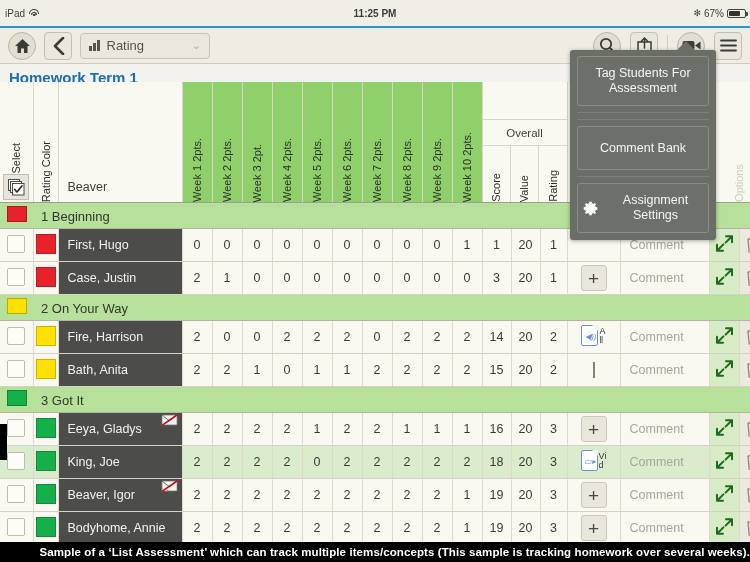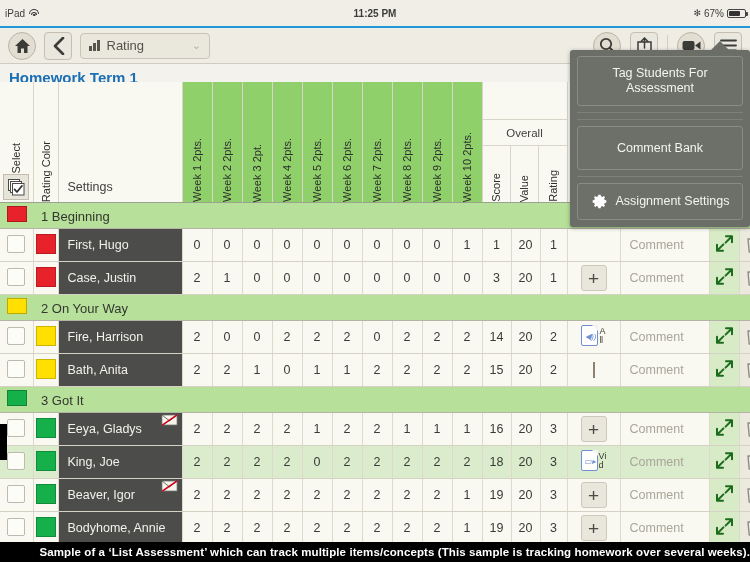--- a/index.html
+++ b/index.html
@@ -114,21 +114,21 @@
   .filedoc{ width:17px;height:21px; border:1.4px solid #6f8fd0; border-radius:2px; background:#fff; position:relative;}
   .filedoc::after{ content:""; position:absolute; top:-1px; right:-1px; border-width:0 6px 6px 0;
                    border-style:solid; border-color:transparent #f3f3ef transparent transparent;}
   .filedoc i{ position:absolute; left:2.5px; top:6px; font-size:8px; color:#6f8fd0; }
   .evid-lbl{ font-size:9px; color:#3a3a37; line-height:9px; text-align:left;}
   .photo-thumb{ width:17px;height:22px; background:
       linear-gradient(160deg,#d9cfbe 0%,#c6b9a2 45%,#8d8170 100%); border:1px solid #8d8272;}
 
   
   .popover{
-    position:absolute; top:50px; left:570px; width:180px;
+    position:absolute; top:50px; left:570px; width:146px;
     background:#6b6e66; border-radius:3px; padding:6px 7px 7px;
     box-shadow:0 1px 4px rgba(0,0,0,.35); z-index:40;
   }
   .popover::before{
     content:""; position:absolute; top:-9px; right:20px;
     border-left:10px solid transparent; border-right:10px solid transparent;
     border-bottom:10px solid #6b6e66;
   }
   .pv-item{
     background:#6d7069; border:1px solid #8a8d85; border-radius:3px;
@@ -265,21 +265,21 @@
               </svg>
             </span>
           </div>
         </td>
         <td class="hdr-cell">
           <div class="hdr-inner">
                 <span class="vt">Rating Color</span>
               </div>
         </td>
         <td class="hdr-cell" style="vertical-align:bottom;">
-          <div style="padding:0 0 8px 9px;font-size:12.5px;color:#3f3f3b;">Settings</div>
+          <div style="padding:0 0 8px 9px;font-size:12.5px;color:#3f3f3b;">Beaver</div>
         </td>
 
         <td class="hdr-cell green">
               <div class="hdr-inner">
                 <span class="vt">Week 1 2pts.</span>
               </div>
             </td>
         <td class="hdr-cell green">
               <div class="hdr-inner">
                 <span class="vt">Week 2 2pts.</span>

